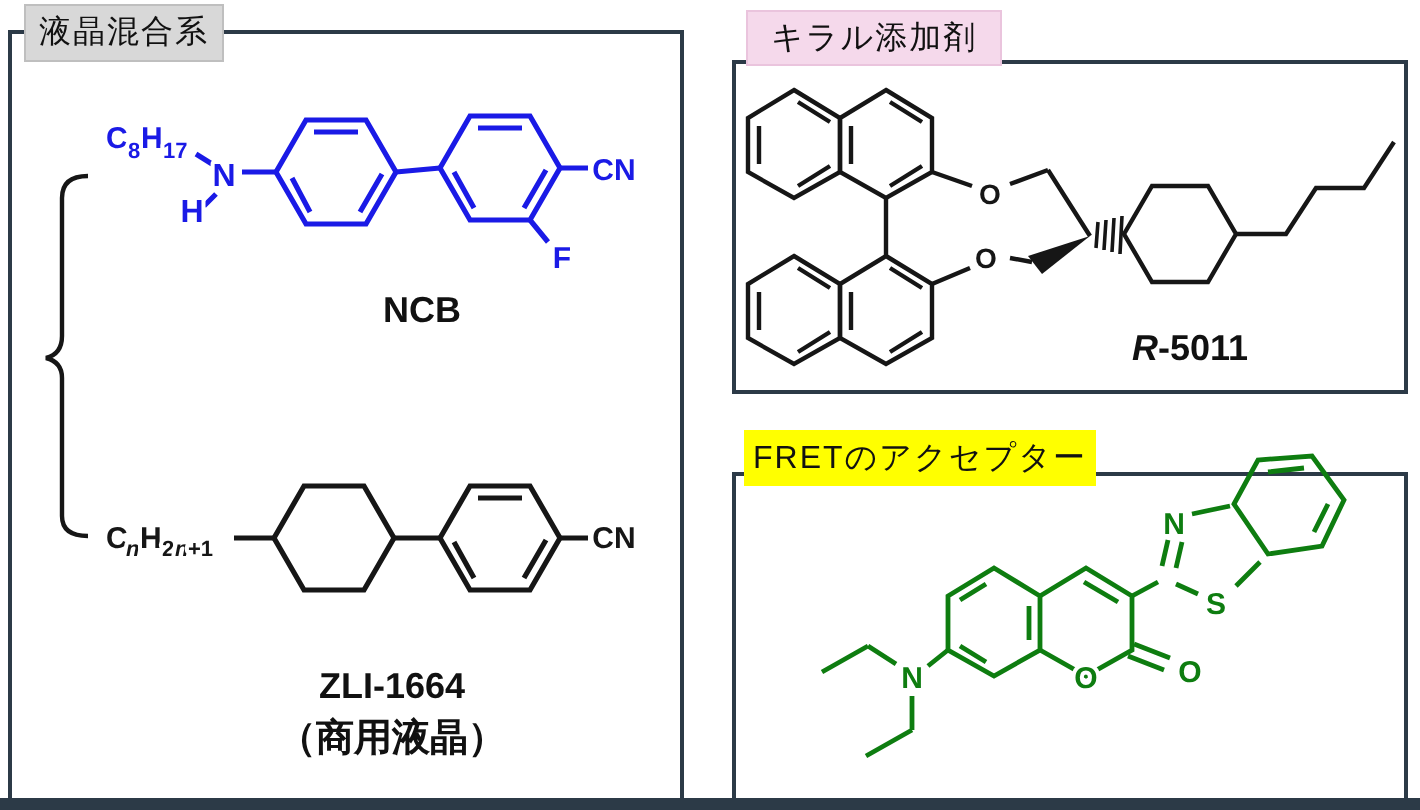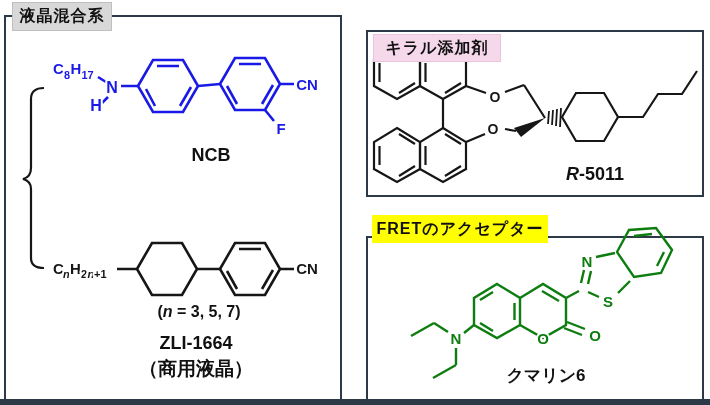--- a/index.html
+++ b/index.html
@@ -1,39 +1,39 @@
 <!DOCTYPE html>
 <html><head>
 <meta charset="utf-8">
 <style>
   html,body{margin:0;padding:0;}
   #stage{position:relative;width:710px;height:405px;background:#ffffff;overflow:hidden;
          font-family:"Liberation Sans","DejaVu Sans",sans-serif;color:#111;}
   .panel{position:absolute;border:2.5px solid #2c3a47;box-sizing:border-box;background:transparent;}
   .titlebox{position:absolute;display:flex;align-items:center;justify-content:center;
-            font-weight:bold;font-size:16px;letter-spacing:1px;color:#111;z-index:5;box-sizing:border-box;}
+            font-weight:normal;font-size:16px;letter-spacing:1px;color:#111;z-index:5;box-sizing:border-box;}
   .lbl{position:absolute;transform:translateX(-50%);white-space:nowrap;text-align:center;z-index:4;}
   .bold{font-weight:bold;}
   svg{position:absolute;left:0;top:0;z-index:3;}
   svg text{font-family:"Liberation Sans","DejaVu Sans",sans-serif;font-weight:bold;
            paint-order:stroke;stroke:#ffffff;stroke-width:4px;stroke-linejoin:round;}
   .bottombar{position:absolute;left:0;top:399px;width:710px;height:6px;background:#2c3a47;z-index:2;}
 </style>
 </head>
 <body>
 
 <div id="stage">
 
   <div class="panel" style="left:4px;top:15px;width:338px;height:386px;"></div>
   <div class="panel" style="left:366px;top:30px;width:338px;height:167px;"></div>
   <div class="panel" style="left:366px;top:236px;width:338px;height:165px;"></div>
   <div class="bottombar"></div>
 
   <div class="titlebox" style="left:12px;top:2px;width:100px;height:29px;background:#d8d8d8;border:1px solid #bfbfbf;">液晶混合系</div>
-  <div class="titlebox" style="left:373px;top:5px;width:128px;height:28px;background:#f5d9eb;border:1px solid #eac4dd;margin-top:29px;">キラル添加剤</div>
+  <div class="titlebox" style="left:373px;top:5px;width:128px;height:28px;background:#f5d9eb;border:1px solid #eac4dd;">キラル添加剤</div>
   <div class="titlebox" style="left:372px;top:215px;width:176px;height:28px;background:#ffff00;">FRETのアクセプター</div>
 
   <svg width="710" height="405" viewBox="0 0 710 405">
 
     <path d="M44 88 Q31 88 31 99 L31 168 Q31 177 23 179 Q31 181 31 189 L31 258 Q31 268 44 268" fill="none" stroke="#161616" stroke-width="2.2"></path>
 
     <g stroke="#1a1ae6" stroke-width="2.6" fill="none">
       <path d="M138 86 L153 60 L183 60 L198 86 L183 112 L153 112 Z"></path>
       <path d="M157 66 L179 66 M191 87 L180 106 M155 106 L146 89"></path>
       <path d="M220 84 L235 58 L265 58 L280 84 L265 110 L235 110 Z"></path>
@@ -102,21 +102,19 @@
       <text x="456" y="344" font-size="15" text-anchor="middle">N</text>
       <text x="543" y="344" font-size="15" text-anchor="middle">O</text>
       <text x="595" y="341" font-size="15" text-anchor="middle">O</text>
       <text x="587" y="267" font-size="15" text-anchor="middle">N</text>
       <text x="608" y="307" font-size="15" text-anchor="middle">S</text>
     </g>
   </svg>
 
   <div class="lbl bold" style="left:196px;top:145px;font-size:18px;margin-left:15px;">NCB</div>
 
-  <div class="lbl" style="left:199px;top:303px;font-size:16px;font-weight:600;"><span>(</span><span style="font-style:italic;">n</span><span> = 3, 5, 7)</span></div>
   <div class="lbl bold" style="left:196px;top:333px;font-size:18px;">ZLI-1664</div>
   <div class="lbl" style="left:196px;top:356px;font-size:19px;font-weight:600;">（商用液晶）</div>
 
   <div class="lbl bold" style="left:547px;top:164px;font-size:18px;margin-left:48px;"><span style="font-style:italic;">R</span><span>-5011</span></div>
 
-  <div class="lbl bold" style="left:546px;top:364px;font-size:17px;">クマリン6</div>
 
 </div>
 
 </body></html>

